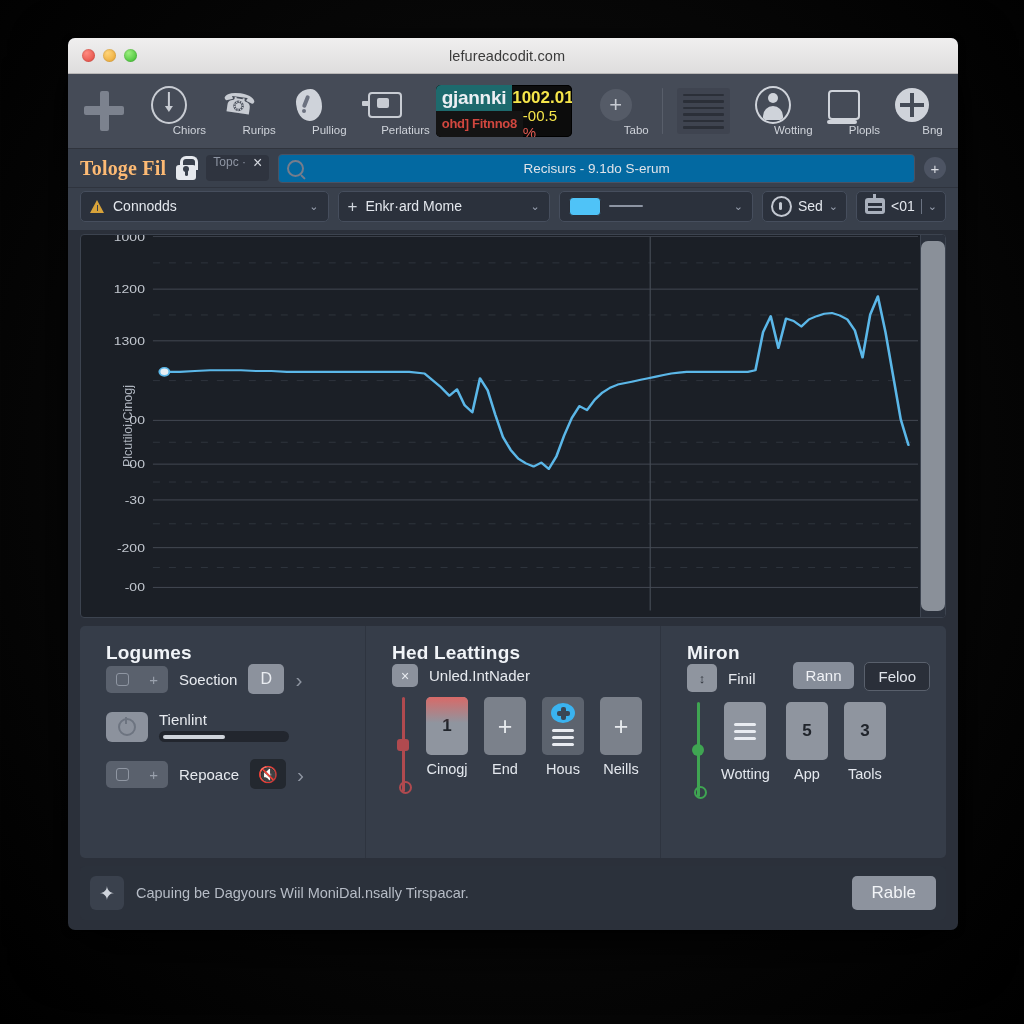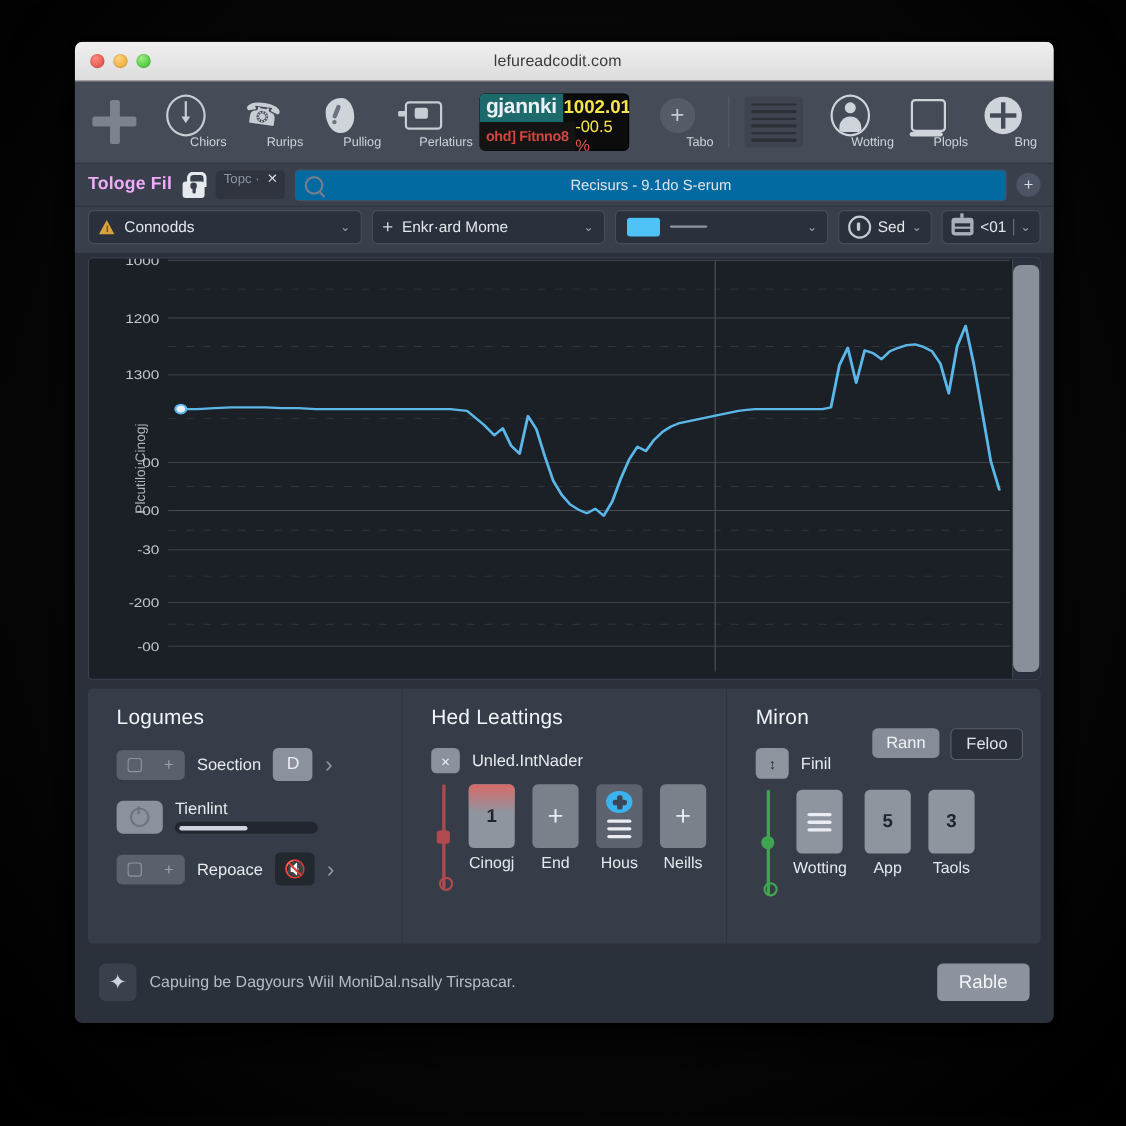--- a/index.html
+++ b/index.html
@@ -101,21 +101,21 @@
   .monitor:after{content:"";position:absolute;left:-3px;bottom:-6px;width:30px;height:4px;background:#cfd3da;border-radius:2px;}
   .pluscirc2{width:34px;height:34px;border-radius:50%;background:#cfd3da;position:relative;}
   .pluscirc2:before,.pluscirc2:after{content:"";position:absolute;background:#454b57;}
   .pluscirc2:before{left:15px;top:5px;width:4.5px;height:24px;}
   .pluscirc2:after{left:5px;top:15px;width:24px;height:4.5px;}
   
   .tabstrip{
     flex:0 0 38px;background:#39404c;display:flex;align-items:center;
     padding:0 12px;gap:9px;border-bottom:1px solid #2f343e;
   }
-  .app-title{font-size:16px;color:#f0abfc;font-weight:bold;letter-spacing:.2px;}
+  .app-title{font-size:20px;color:#fdba74;font-weight:bold;letter-spacing:.2px;font-family:Liberation Serif, serif;}
   .lock{
     width:22px;height:24px;position:relative;margin-left:auto;
   }
   .lock .body{position:absolute;bottom:0;left:1px;width:20px;height:15px;background:#e6e9ee;border-radius:3px;}
   .lock .shk{position:absolute;top:0;left:5px;width:12px;height:11px;border:3px solid #e6e9ee;border-bottom:none;border-radius:6px 6px 0 0;}
   .lock .kh{position:absolute;bottom:4px;left:9.5px;width:3px;height:7px;background:#39404c;border-radius:2px;}
   .lock .kh:before{content:"";position:absolute;left:-1.5px;top:-3px;width:6px;height:6px;border-radius:50%;background:#39404c;}
   .tabchip{
     height:26px;background:#2f343f;border-radius:4px;display:flex;
     padding:0 7px;gap:7px;
@@ -176,21 +176,21 @@
   }
   .sthumb{width:13px;flex:1;background:#8a9099;border-radius:7px;}
   
   .panels{
     flex:0 0 232px;display:flex;margin:8px 12px 0 12px;
     background:#363d49;border-radius:5px;overflow:hidden;
   }
   .panel{flex:1;padding:16px 18px 10px 26px;position:relative;}
   .panel + .panel{border-left:1px solid #2e3views;}
   .panel + .panel{border-left:1px solid #2e343f;}
-  .p-h{font-size:19px;font-weight:normal;color:#f1f4f8;margin-bottom:16px;letter-spacing:.2px;}
+  .p-h{font-size:19px;font-weight:bold;color:#f1f4f8;margin-bottom:0;letter-spacing:.2px;}
   .lrow{display:flex;align-items:center;gap:11px;margin-bottom:17px;}
   .pill{
     width:62px;height:27px;background:#5a6personally;}
   .pill{
     width:62px;height:27px;background:#5a616d;border-radius:5px;
     display:flex;align-items:center;justify-content:space-around;color:#9aa1ad;font-size:15px;
   }
   .pill .ph{width:11px;height:11px;border:1.8px solid #8f96a2;border-radius:3px;}
   .lrow .nm{font-size:15px;color:#e7eaef;}
   .sqbtn{

